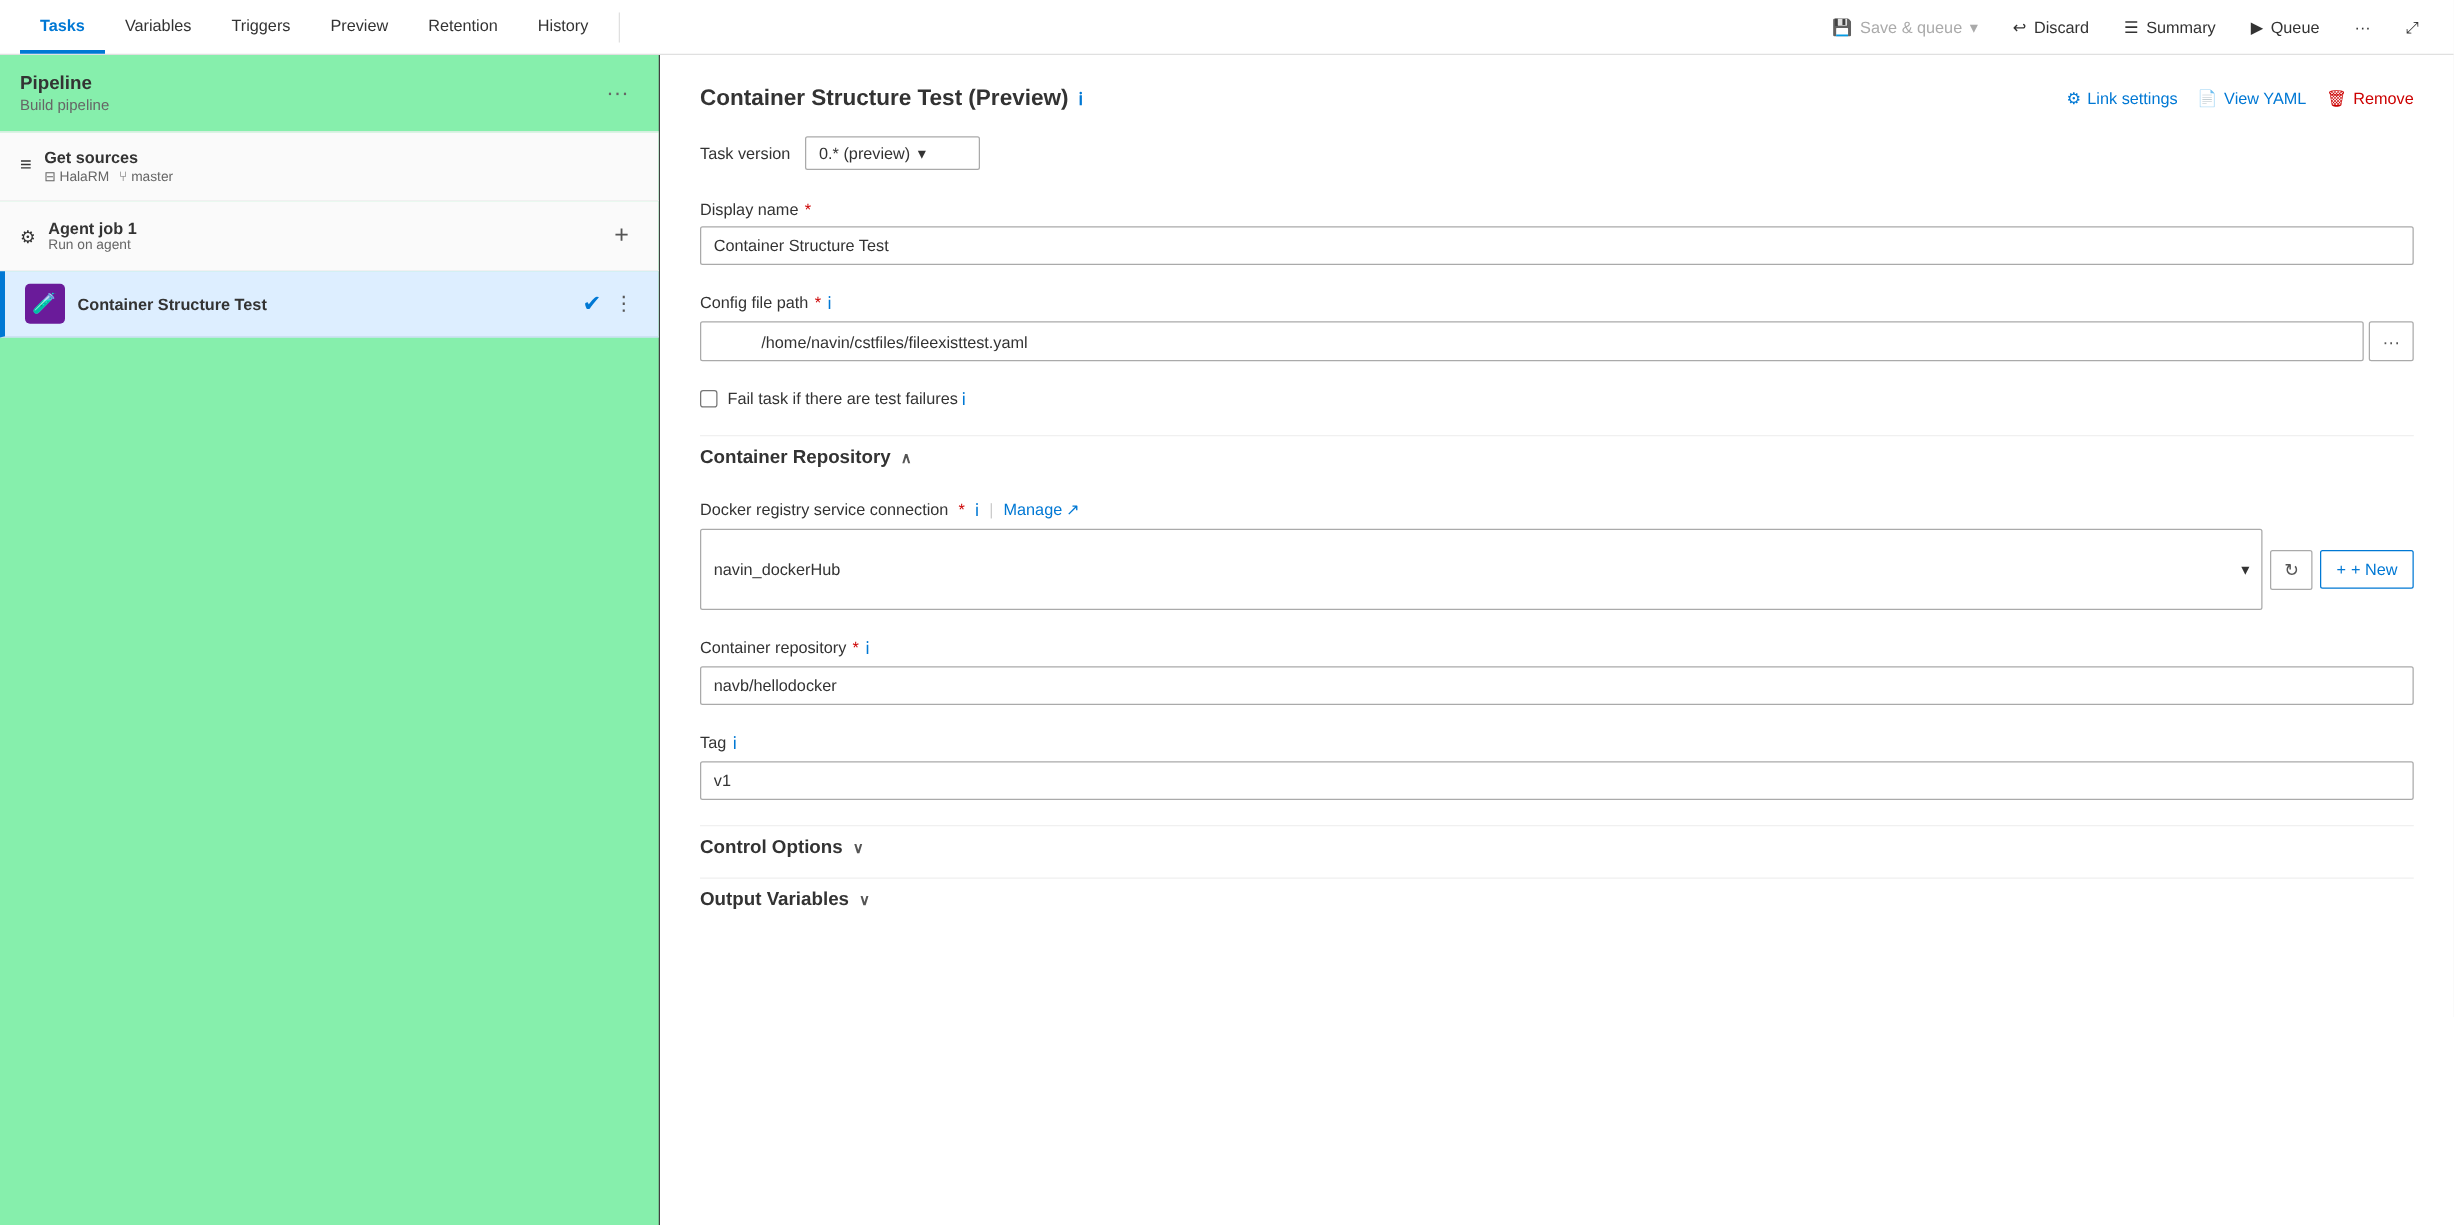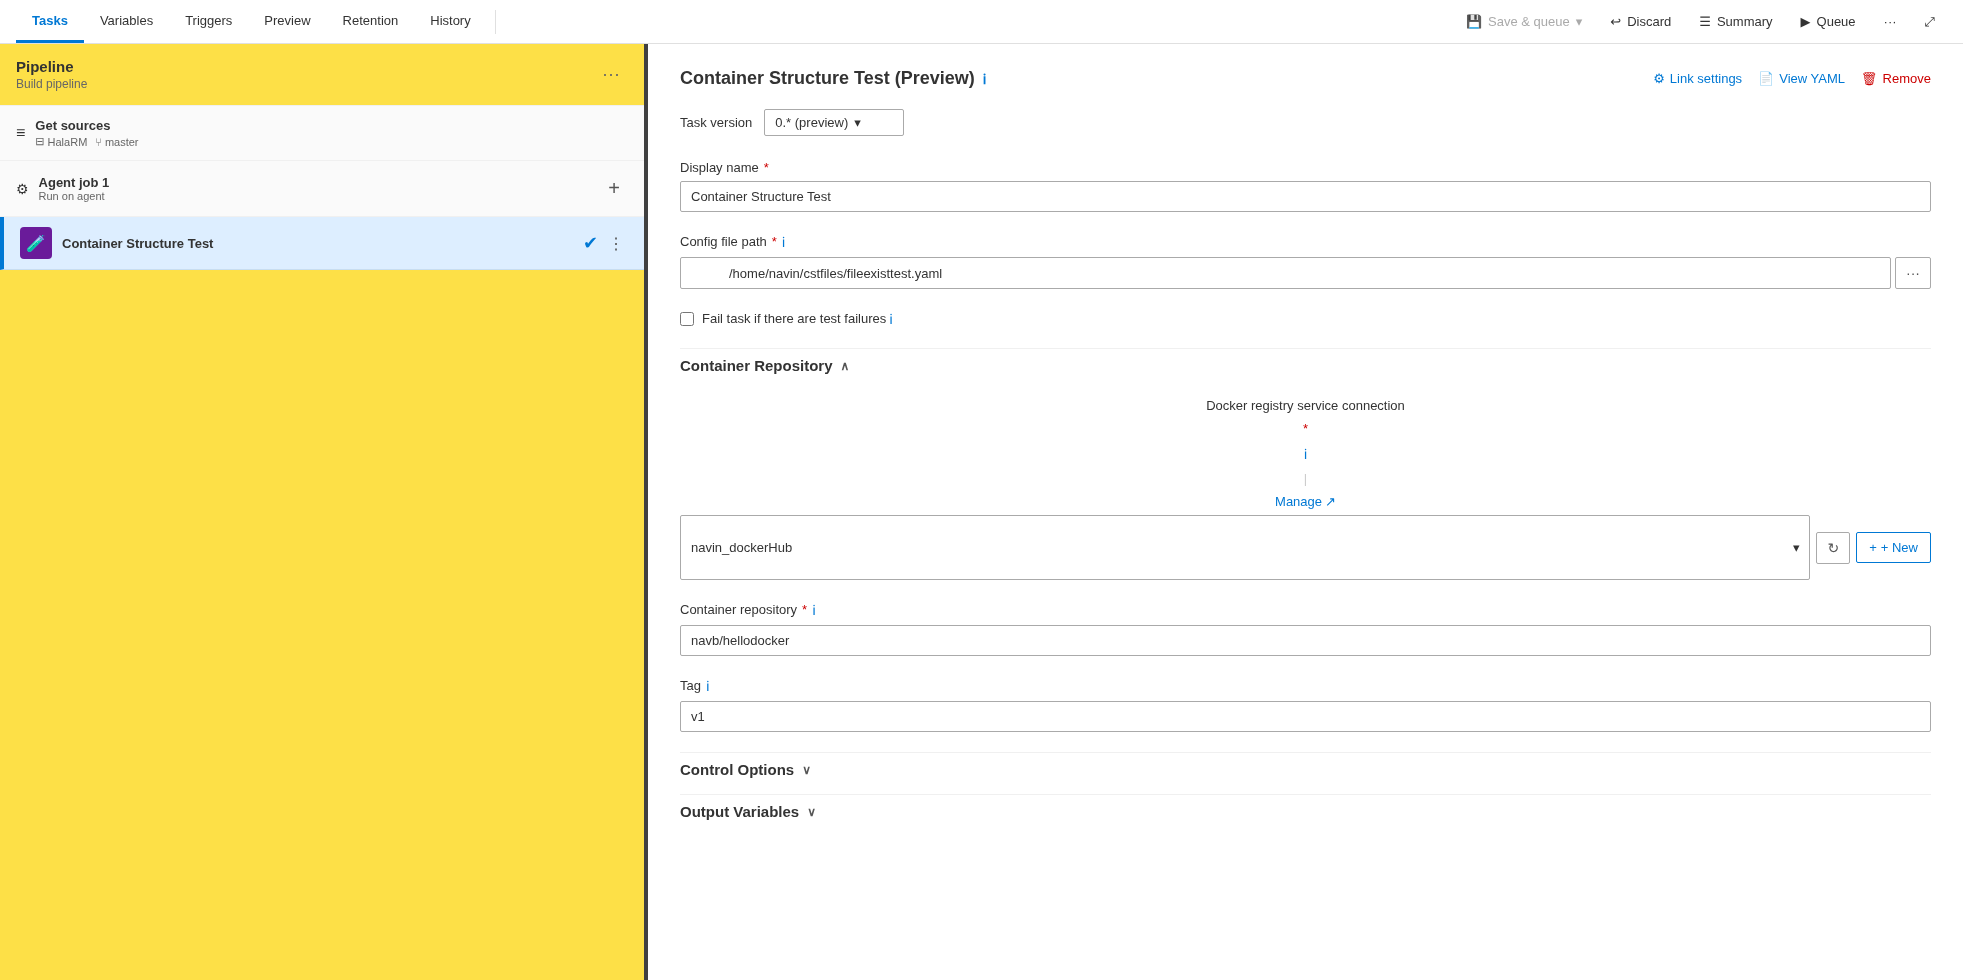--- a/index.html
+++ b/index.html
@@ -22,21 +22,21 @@
       background: none; border: none; cursor: pointer; color: #333; font-size: 13px;
       border-radius: 2px;
     }
     .nav-btn.disabled { color: #aaa; cursor: default; }
     .btn-queue { display: flex; align-items: center; gap: 6px; padding: 6px 12px; background: none; border: none; cursor: pointer; color: #333; font-size: 13px; }
 
     
     .main-content { display: flex; flex: 1; overflow: hidden; }
 
     
-    .left-panel { width: 648px; background: #fde047; border-right: 4px solid #404040; flex-shrink: 0; overflow-y: auto; }
+    .left-panel { width: 528px; background: #86efac; border-right: 1px solid #404040; flex-shrink: 0; overflow-y: auto; }
 
     
     .pipeline-header {
       padding: 14px 16px; display: flex; align-items: center; justify-content: space-between;
       border-bottom: 1px solid #f0f0f0;
     }
     .pipeline-title { font-size: 15px; font-weight: 600; }
     .pipeline-subtitle { font-size: 12px; color: #666; margin-top: 2px; }
     .more-btn { background: none; border: none; cursor: pointer; font-size: 18px; color: #666; padding: 4px 8px; border-radius: 2px; }
 
@@ -117,21 +117,21 @@
     .checkbox-label { font-size: 13px; display: flex; align-items: center; gap: 3px; }
 
     
     .section-header {
       display: flex; align-items: center; gap: 8px; font-size: 15px; font-weight: 600;
       margin-bottom: 16px; cursor: pointer; padding: 8px 0; border-top: 1px solid #f0f0f0;
     }
     .chevron { font-size: 12px; color: #555; }
 
     
-    .registry-row { display: flex; align-items: center; gap: 8px; margin-bottom: 6px; flex-direction: column; }
+    .registry-row { display: flex; align-items: center; gap: 8px; margin-bottom: 6px; }
     .manage-link { color: #0078d4; font-size: 13px; text-decoration: none; cursor: pointer; display: flex; align-items: center; gap: 3px; }
     .pipe-sep { color: #ccc; }
 
     
     .dropdown-row { display: flex; align-items: center; gap: 6px; margin-bottom: 20px; }
     .dropdown-select {
       flex: 1; border: 1px solid #aaa; padding: 24px 10px; border-radius: 2px;
       font-size: 13px; background: #fff; color: #333; display: flex; align-items: flex-end; justify-content: space-between; cursor: pointer;
     }
     .refresh-btn {

